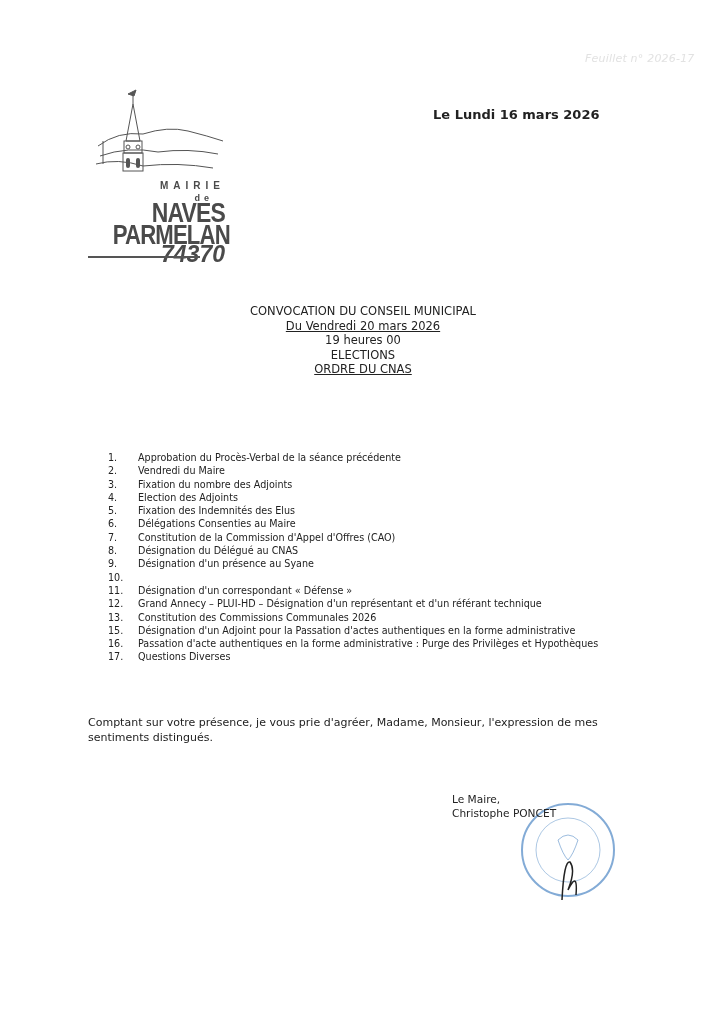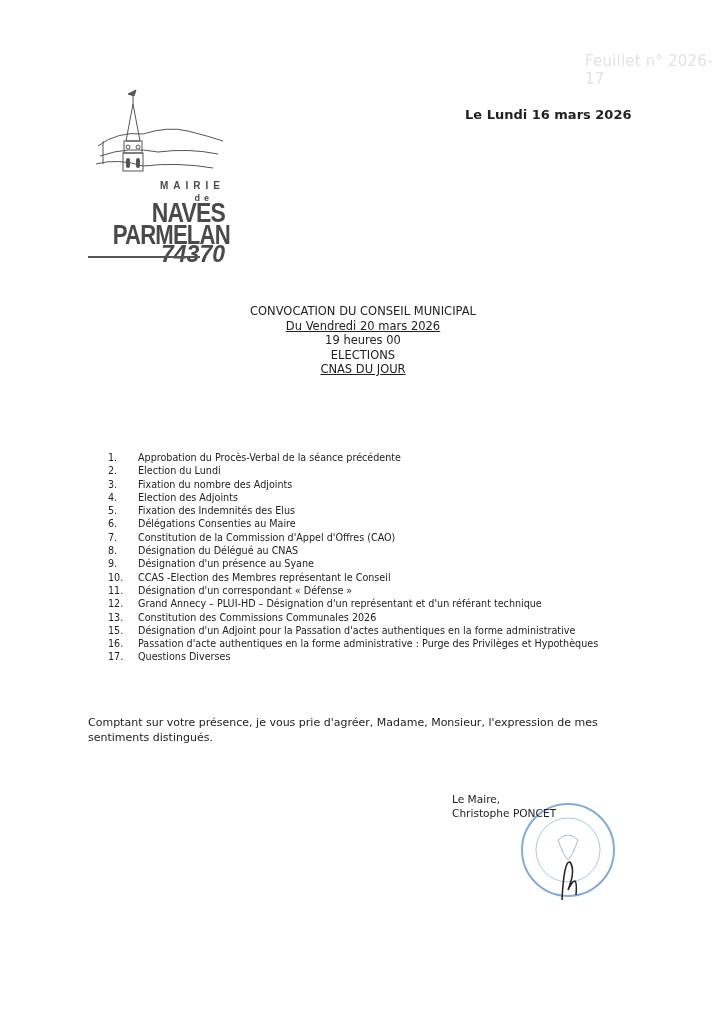--- a/index.html
+++ b/index.html
@@ -1,28 +1,28 @@
 <!DOCTYPE html>
 <html><head>
 <meta charset="utf-8">
 <style>
   html, body { margin:0; padding:0; background:#ffffff; }
   body { width:725px; height:1024px; position:relative; overflow:hidden;
          font-family:"DejaVu Sans", sans-serif; color:#1a1a1a; }
-  .sheet-ref { position:absolute; left:585px; top:52px; font-size:15px; color:#e2e2e2; letter-spacing:0.2px; }
+  .sheet-ref { position:absolute; left:585px; top:52px; font-size:11px; color:#e2e2e2; letter-spacing:0.2px;font-style:italic; }
   .logo { position:absolute; left:88px; top:86px; width:145px; height:172px; }
   .logo svg { display:block; }
   .logo-text { position:absolute; left:0; width:100%; text-align:right; color:#4a4a4a; font-family:"Liberation Sans", sans-serif; }
   .logo-mairie { top:94px; right:8px; font-size:10px; font-weight:bold; letter-spacing:5px; width:auto; }
   .logo-de { top:107px; font-size:9px; font-weight:bold; letter-spacing:4px; right:20px; width:auto; }
   .logo-naves { top:112px; font-size:27px; font-weight:bold; letter-spacing:-1px; transform:scaleX(0.85); transform-origin:right; right:8px; width:auto; }
   .logo-parmelan { top:134px; font-size:27px; font-weight:bold; letter-spacing:-1px; transform:scaleX(0.82); transform-origin:right; right:8px; width:auto; }
   .logo-zip { top:155px; font-size:23px; font-weight:bold; font-style:italic; right:8px; width:auto; }
   .logo-rule { position:absolute; left:0; top:170px; width:112px; height:1.5px; background:#555; }
-  .date { position:absolute; left:433px; top:107px; font-size:13px; font-weight:bold; color:#222; font-family:"DejaVu Sans", sans-serif;margin-left:32px; }
+  .date { position:absolute; left:433px; top:107px; font-size:13px; font-weight:bold; color:#222; font-family:"DejaVu Sans", sans-serif; }
   .title-block { position:absolute; left:0; top:304px; width:725px; text-align:center; font-size:11.5px; line-height:14.5px; color:#222; }
   .title-block div { padding-left:1px; }
   .u { text-decoration:underline; }
   .agenda { position:absolute; left:108px; top:451px; margin:0; padding:0; list-style:none; font-size:9.6px; line-height:13.3px; color:#222; }
   .agenda li { display:flex; }
   .agenda .num { width:30px; }
   .closing { position:absolute; left:88px; top:716px; width:560px; font-size:11px; line-height:14.5px; color:#222; }
   .signature { position:absolute; left:452px; top:792px; font-size:10.6px; line-height:14px; color:#222; text-align:left; }
   .stamp { position:absolute; left:518px; top:800px; width:100px; height:100px; }
 </style>
@@ -61,31 +61,31 @@
   <div class="logo-rule"></div>
 </div>
 
 <div class="date">Le Lundi 16 mars 2026</div>
 
 <div class="title-block">
   <div>CONVOCATION DU CONSEIL MUNICIPAL</div>
   <div class="u">Du Vendredi 20 mars 2026</div>
   <div>19 heures 00</div>
   <div>ELECTIONS</div>
-  <div class="u">CNAS DU JOUR</div>
+  <div class="u">ORDRE DU CNAS</div>
 </div>
 
 <ol class="agenda">
   <li>
       <span class="num">1.</span>
       <span>Approbation du Procès-Verbal de la séance précédente</span>
     </li>
   <li>
       <span class="num">2.</span>
-      <span>Election du Lundi</span>
+      <span>Vendredi du Maire</span>
     </li>
   <li>
       <span class="num">3.</span>
       <span>Fixation du nombre des Adjoints</span>
     </li>
   <li>
       <span class="num">4.</span>
       <span>Election des Adjoints</span>
     </li>
   <li>
@@ -103,21 +103,20 @@
   <li>
       <span class="num">8.</span>
       <span>Désignation du Délégué au CNAS</span>
     </li>
   <li>
       <span class="num">9.</span>
       <span>Désignation d'un présence au Syane</span>
     </li>
   <li>
       <span class="num">10.</span>
-      <span>CCAS -Election des Membres représentant le Conseil</span>
     </li>
   <li>
       <span class="num">11.</span>
       <span>Désignation d'un correspondant « Défense »</span>
     </li>
   <li>
       <span class="num">12.</span>
       <span>Grand Annecy – PLUI-HD – Désignation d'un représentant et d'un référant technique</span>
     </li>
   <li>

